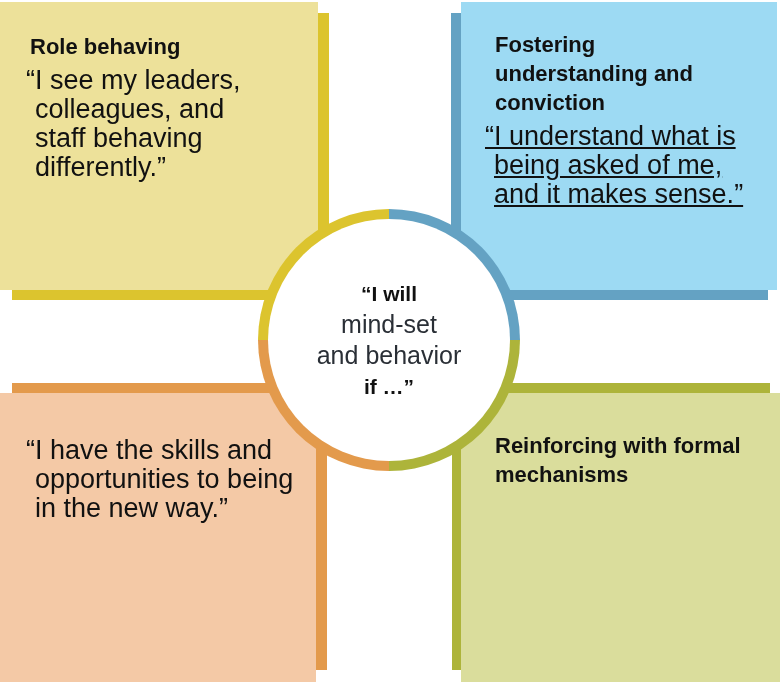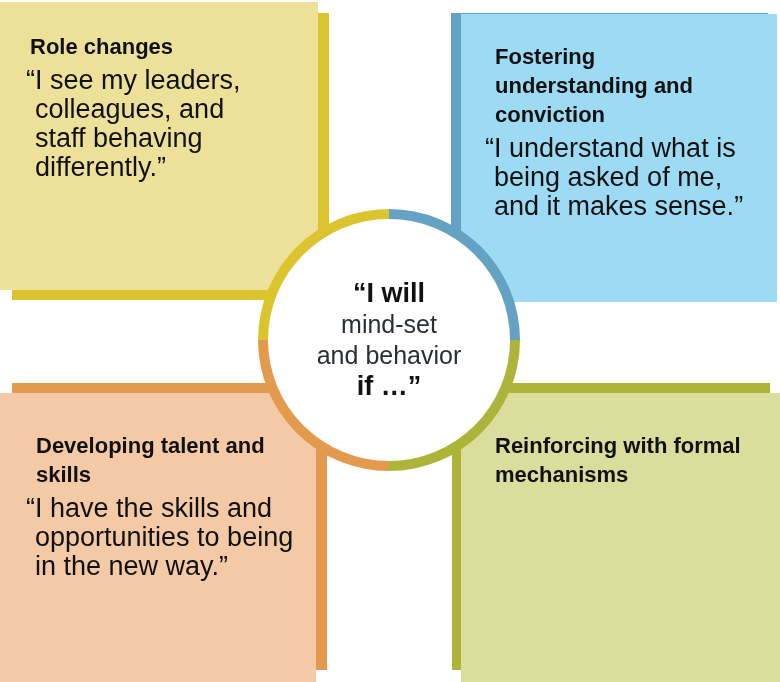--- a/index.html
+++ b/index.html
@@ -6,42 +6,41 @@
   body { width:780px; height:682px; position:relative; background:#ffffff; overflow:hidden;
          font-family:"Liberation Sans", sans-serif; color:#111; }
   .shadow { position:absolute; }
   .box { position:absolute; box-sizing:border-box; }
   .title { font-weight:bold; font-size:22px; line-height:29px; color:#111; }
   .quote { font-size:27px; line-height:29px; color:#111; margin-top:5px; text-indent:-9px; padding-left:9px; }
   .center { position:absolute; left:258px; top:209px; width:262px; height:262px; border-radius:50%; }
   .center-inner { position:absolute; left:10px; top:10px; width:242px; height:242px; border-radius:50%;
                   background:#fff; display:flex; flex-direction:column; align-items:center; justify-content:center; text-align:center; }
   .c-line { font-size:25px; line-height:31px; color:#2a2f36; }
-  .c-bold { font-weight:bold; color:#111; font-size:27px; }
+  .c-bold { font-weight:bold; color:#111; font-size:21px; }
 </style>
 </head>
 <body>
 
 <div class="shadow" style="left:12px; top:13px; width:317px; height:287px; background:#dcc42e;"></div>
 <div class="shadow" style="left:451px; top:13px; width:317px; height:287px; background:#64a2c3;"></div>
 <div class="shadow" style="left:12px; top:383px; width:315px; height:287px; background:#e39a4c;"></div>
 <div class="shadow" style="left:452px; top:383px; width:318px; height:287px; background:#adb43a;"></div>
 
 <div class="box" style="left:0; top:2px; width:318px; height:288px; background:#ede19a; padding:30px 20px 0 26px;">
-  <div class="title" style="padding-left:4px;">Role changes</div>
+  <div class="title" style="padding-left:4px;">Role behaving</div>
   <div class="quote" style="width:240px;">“I see my leaders, colleagues, and staff behaving differently.”</div>
 </div>
 
-<div class="box" style="left:461px; top:14px; width:316px; height:288px; background:#9ddaf3; padding:28px 20px 0 34px;">
+<div class="box" style="left:461px; top:2px; width:316px; height:288px; background:#9ddaf3; padding:28px 20px 0 34px;">
   <div class="title" style="width:220px;">Fostering understanding and conviction</div>
-  <div class="quote" style="width:250px; margin-left:-10px;">“I understand what is being asked of me, and it makes sense.”</div>
+  <div class="quote" style="width:250px; margin-left:-10px;text-decoration:underline;">“I understand what is being asked of me, and it makes sense.”</div>
 </div>
 
 <div class="box" style="left:0; top:393px; width:316px; height:289px; background:#f4c9a6; padding:38px 20px 0 36px;">
-  <div class="title" style="width:250px;">Developing talent and skills</div>
   <div class="quote" style="width:280px; margin-left:-10px;">“I have the skills and opportunities to being in the new way.”</div>
 </div>
 
 <div class="box" style="left:461px; top:393px; width:319px; height:289px; background:#dadd9c; padding:38px 20px 0 34px;">
   <div class="title" style="width:270px;">Reinforcing with formal mechanisms</div>
 </div>
 
 <div class="center" style="background:conic-gradient(#64a2c3 0deg 90deg, #adb43a 90deg 180deg, #e39a4c 180deg 270deg, #dcc42e 270deg 360deg);">
   <div class="center-inner">
     <div class="c-line c-bold">“I will</div>

